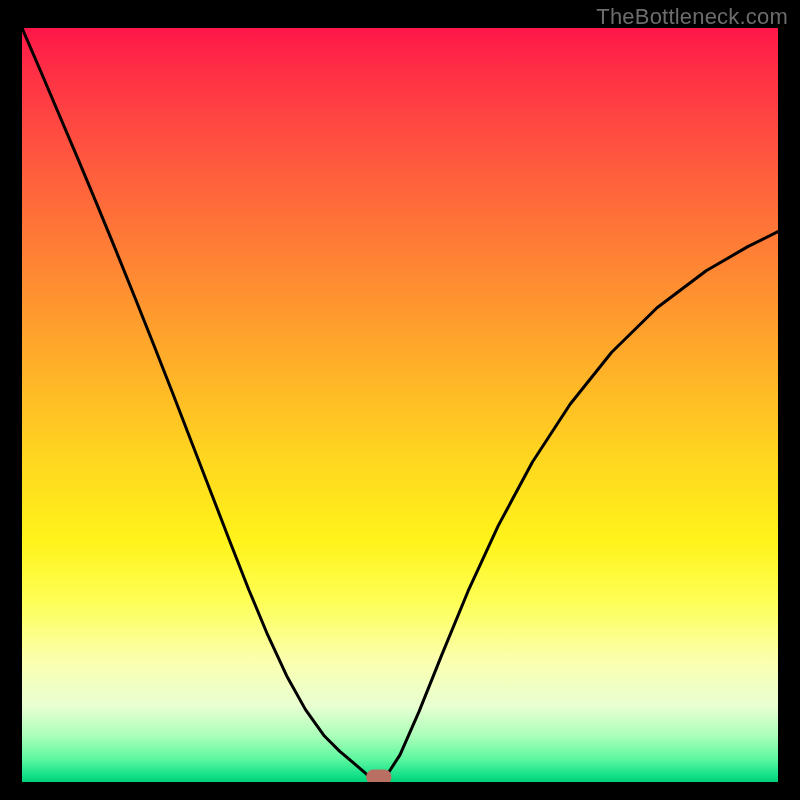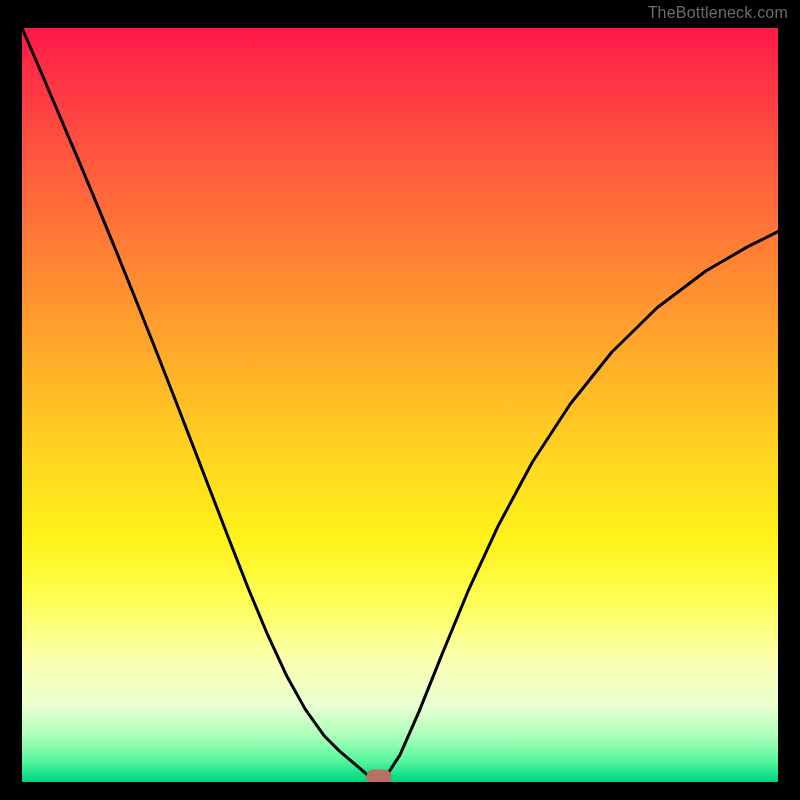--- a/index.html
+++ b/index.html
@@ -15,21 +15,21 @@
     position: relative;
     width: 800px;
     height: 800px;
     background: #000;
   }
   .watermark {
     position: absolute;
     top: 4px;
     right: 12px;
     color: #6c6c6c;
-    font-size: 16px;
+    font-size: 22px;
     font-weight: 500;
     z-index: 10;
     letter-spacing: 0.2px;
   }
   .plot-area {
     position: absolute;
     left: 22px;
     top: 28px;
     width: 756px;
     height: 754px;

